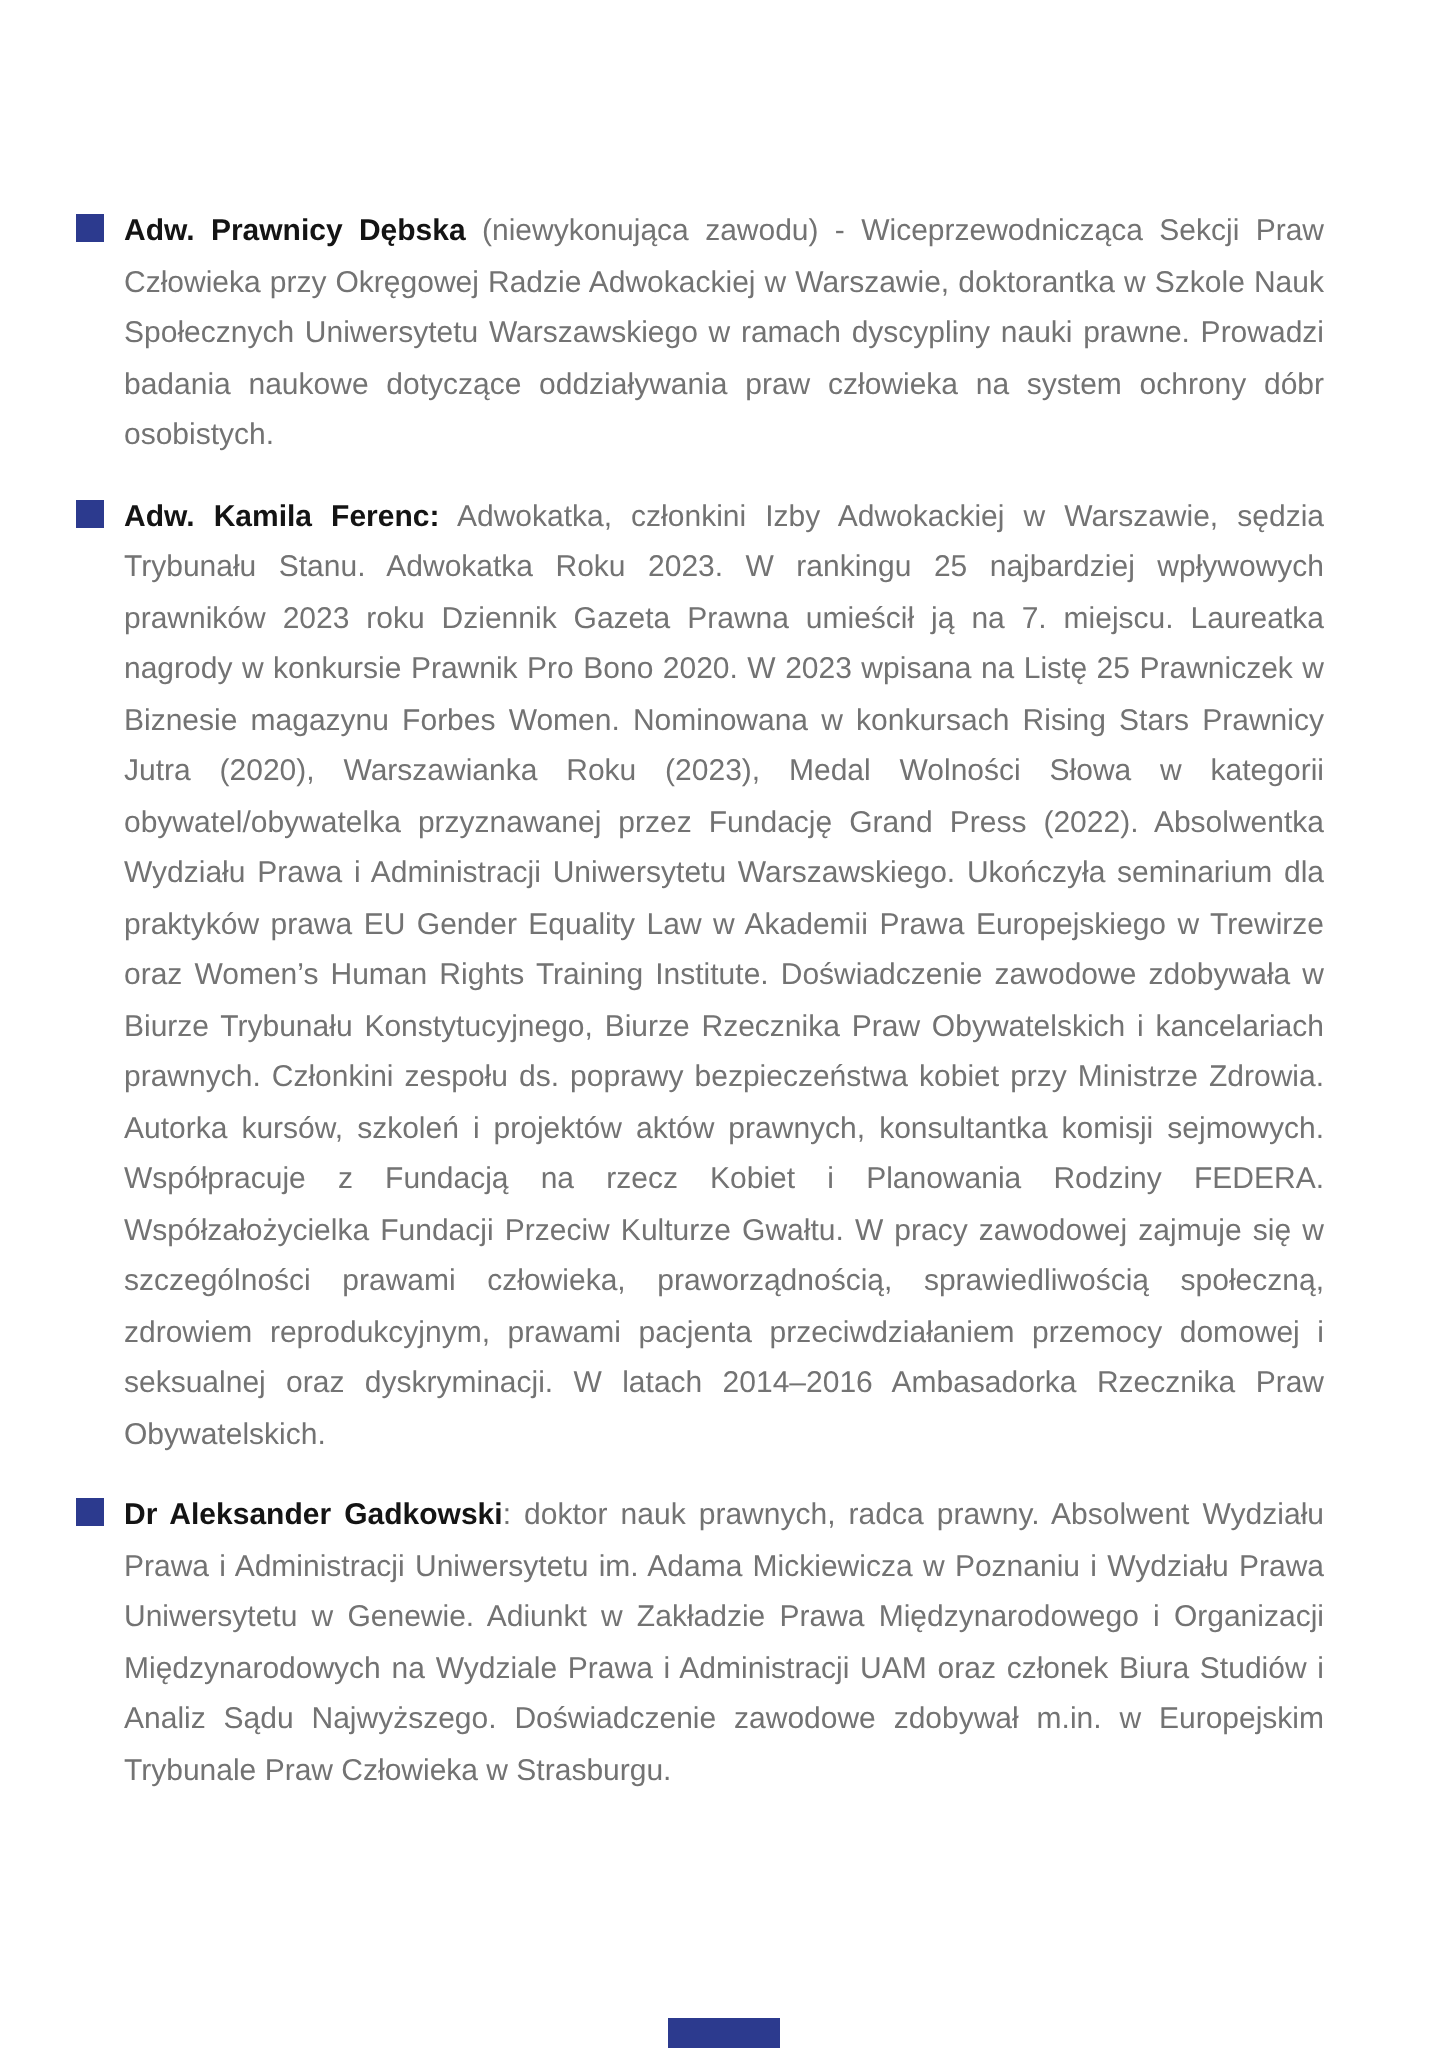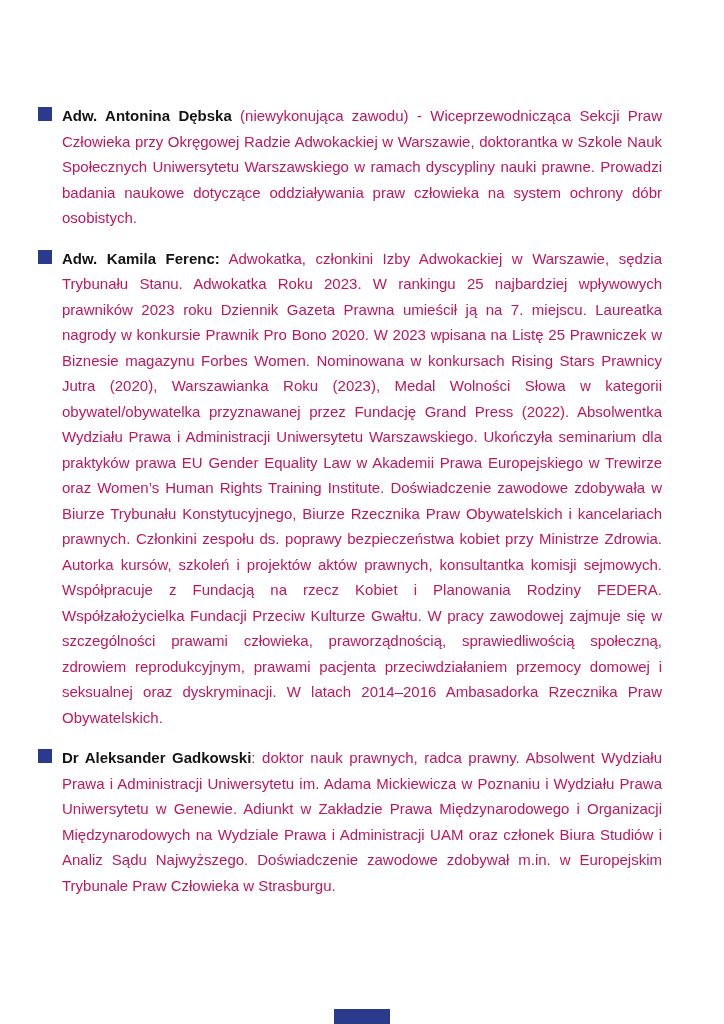--- a/index.html
+++ b/index.html
@@ -36,41 +36,41 @@
     top: 4px;
     width: 14px;
     height: 14px;
     background: #2c3a8e;
   }
   .entry-name {
     font-weight: bold;
     color: #141414;
   }
   .entry-bio {
-    color: #be185d;
+    color: #737373;
   }
   .footer-bar {
     position: absolute;
     bottom: 0;
     left: 50%;
     margin-left: -28px;
     width: 56px;
     height: 15px;
     background: #2c3a8e;
   }
 </style>
 </head>
 <body>
 
 <div class="page">
   <div class="content">
 
     <p class="entry">
       <span class="bullet" style="background: rgb(44, 58, 142);"></span>
-      <span class="entry-name">Adw. Antonina Dębska</span><span class="entry-bio"> (niewykonująca zawodu) - Wiceprzewodnicząca Sekcji Praw Człowieka przy Okręgowej Radzie Adwokackiej w Warszawie, doktorantka w Szkole Nauk Społecznych Uniwersytetu Warszawskiego w ramach dyscypliny nauki prawne. Prowadzi badania naukowe dotyczące oddziaływania praw człowieka na system ochrony dóbr osobistych.</span>
+      <span class="entry-name">Adw. Prawnicy Dębska</span><span class="entry-bio"> (niewykonująca zawodu) - Wiceprzewodnicząca Sekcji Praw Człowieka przy Okręgowej Radzie Adwokackiej w Warszawie, doktorantka w Szkole Nauk Społecznych Uniwersytetu Warszawskiego w ramach dyscypliny nauki prawne. Prowadzi badania naukowe dotyczące oddziaływania praw człowieka na system ochrony dóbr osobistych.</span>
     </p>
 
     <p class="entry">
       <span class="bullet" style="background: rgb(44, 58, 142);"></span>
       <span class="entry-name">Adw. Kamila Ferenc:</span><span class="entry-bio"> Adwokatka, członkini Izby Adwokackiej w Warszawie, sędzia Trybunału Stanu. Adwokatka Roku 2023. W rankingu 25 najbardziej wpływowych prawników 2023 roku Dziennik Gazeta Prawna umieścił ją na 7. miejscu. Laureatka nagrody w konkursie Prawnik Pro Bono 2020. W 2023 wpisana na Listę 25 Prawniczek w Biznesie magazynu Forbes Women. Nominowana w konkursach Rising Stars Prawnicy Jutra (2020), Warszawianka Roku (2023), Medal Wolności Słowa w kategorii obywatel/obywatelka przyznawanej przez Fundację Grand Press (2022). Absolwentka Wydziału Prawa i Administracji Uniwersytetu Warszawskiego. Ukończyła seminarium dla praktyków prawa EU Gender Equality Law w Akademii Prawa Europejskiego w Trewirze oraz Women’s Human Rights Training Institute. Doświadczenie zawodowe zdobywała w Biurze Trybunału Konstytucyjnego, Biurze Rzecznika Praw Obywatelskich i kancelariach prawnych. Członkini zespołu ds. poprawy bezpieczeństwa kobiet przy Ministrze Zdrowia. Autorka kursów, szkoleń i projektów aktów prawnych, konsultantka komisji sejmowych. Współpracuje z Fundacją na rzecz Kobiet i Planowania Rodziny FEDERA. Współzałożycielka Fundacji Przeciw Kulturze Gwałtu. W pracy zawodowej zajmuje się w szczególności prawami człowieka, praworządnością, sprawiedliwością społeczną, zdrowiem reprodukcyjnym, prawami pacjenta przeciwdziałaniem przemocy domowej i seksualnej oraz dyskryminacji. W latach 2014–2016 Ambasadorka Rzecznika Praw Obywatelskich.</span>
     </p>
 
     <p class="entry">
       <span class="bullet" style="background: rgb(44, 58, 142);"></span>
       <span class="entry-name">Dr Aleksander Gadkowski</span><span class="entry-bio">: doktor nauk prawnych, radca prawny. Absolwent Wydziału Prawa i Administracji Uniwersytetu im. Adama Mickiewicza w Poznaniu i Wydziału Prawa Uniwersytetu w Genewie. Adiunkt w Zakładzie Prawa Międzynarodowego i Organizacji Międzynarodowych na Wydziale Prawa i Administracji UAM oraz członek Biura Studiów i Analiz Sądu Najwyższego. Doświadczenie zawodowe zdobywał m.in. w Europejskim Trybunale Praw Człowieka w Strasburgu.</span>

